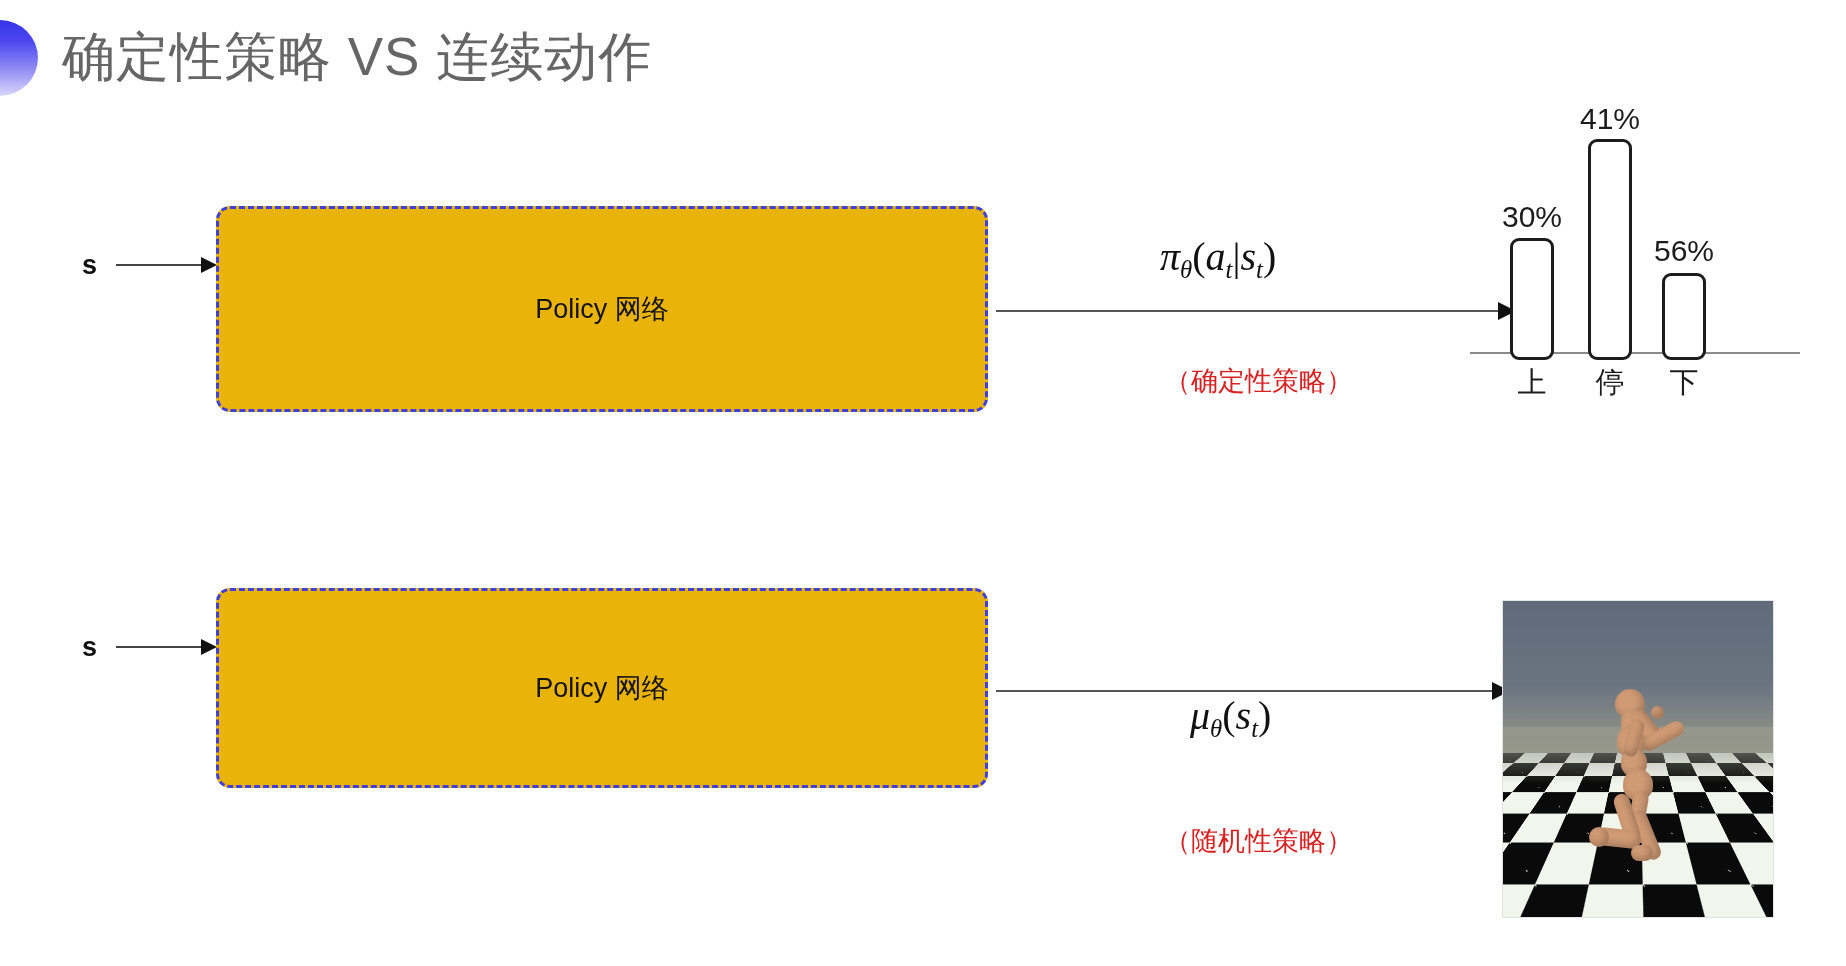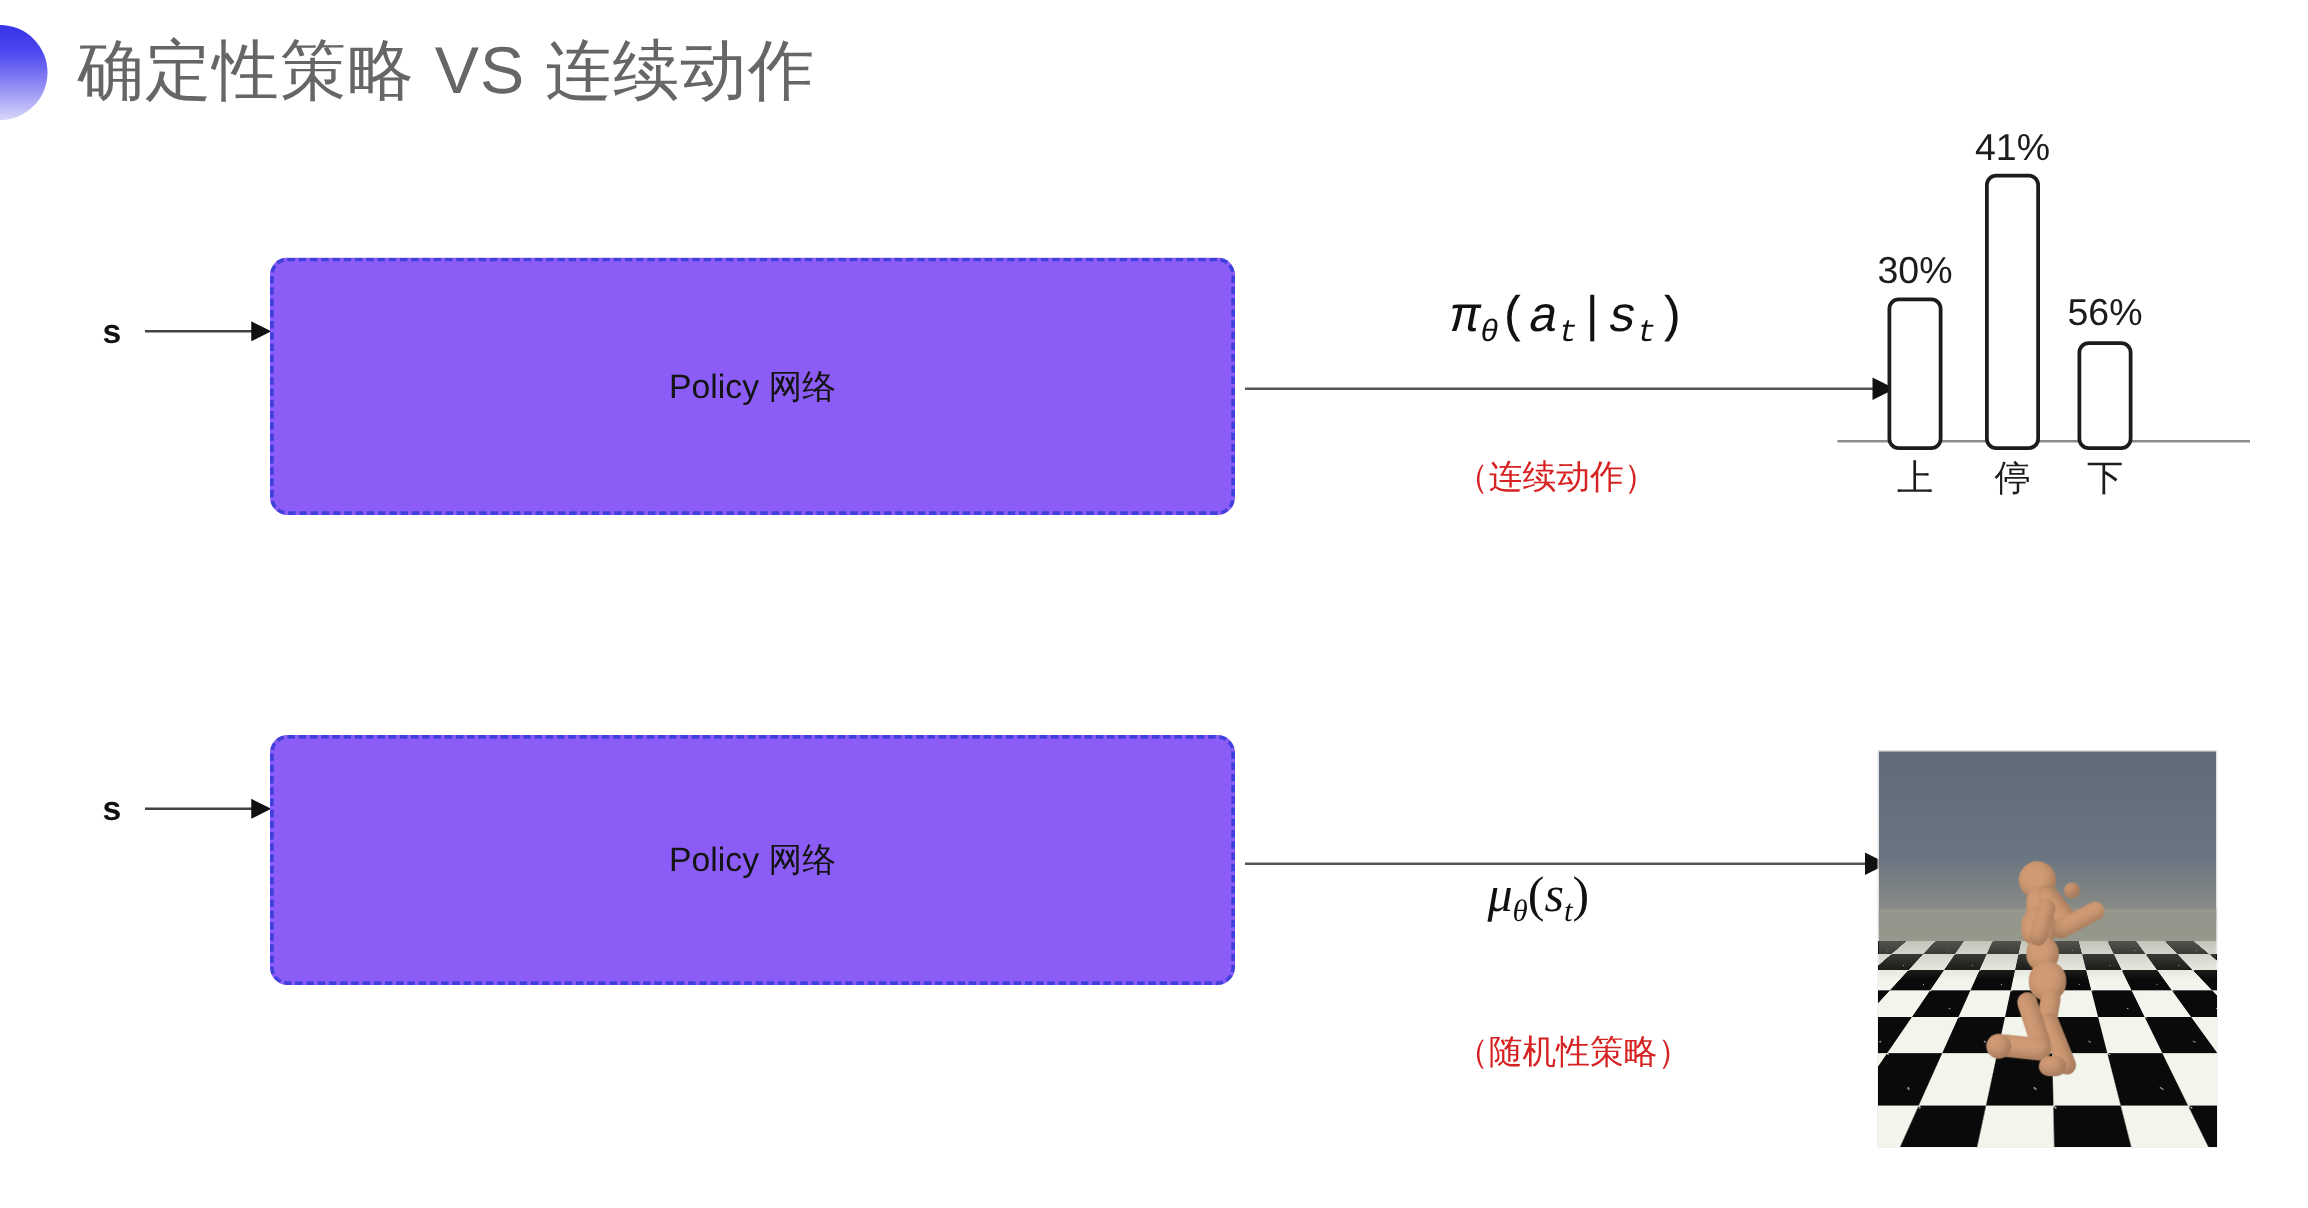--- a/index.html
+++ b/index.html
@@ -59,21 +59,21 @@
     top: -7px;
     border-top: 8px solid transparent;
     border-bottom: 8px solid transparent;
     border-left: 16px solid #111111;
   }
   .policy-box {
     position: absolute;
     border: 3px dashed #4240dd;
     border-radius: 14px;
     box-sizing: border-box;
-    background: #8b5cf6;
+    background: #eab308;
   }
   .policy-box-label {
     position: absolute;
     left: 0;
     right: 0;
     top: 50%;
     transform: translateY(-50%);
     text-align: center;
     font-size: 27px;
     color: #141414;
@@ -210,25 +210,25 @@
   <div class="s-label" style="left:82px; top:250px;">s</div>
   <div class="in-arrow" style="left:116px; top:264px; width:98px;"></div>
 
   <div class="policy-box" style="left:216px; top:206px; width:772px; height:206px;">
     <div class="policy-box-label">Policy 网络</div>
   </div>
 
   <div class="out-arrow" style="left:996px; top:310px; width:516px;"></div>
 
 
-  <div class="policy-formula" style="left:1160px; top:233px;font-family:Liberation Mono, monospace;">
+  <div class="policy-formula" style="left:1160px; top:233px;">
     <span>π</span><span class="sub">θ</span><span class="paren">(</span><span>a</span><span class="sub">t</span><span class="paren">|</span><span>s</span><span class="sub">t</span><span class="paren">)</span>
   </div>
 
-  <div class="action-kind" style="left:1164px; top:363px;">（连续动作）</div>
+  <div class="action-kind" style="left:1164px; top:363px;">（确定性策略）</div>
 
   <div class="chart" style="left:1470px; top:108px; width:340px; height:300px;">
 
     <div class="chart-axis" style="top:244px; width:330px;"></div>
 
     <div class="bar" style="left:40px; top:130px; width:44px; height:122px;"></div>
     <div class="bar-value" style="left:14px; top:92px; width:96px;">30%</div>
     <div class="bar-cat" style="left:14px; top:255px; width:96px;">上</div>
 
     <div class="bar" style="left:118px; top:31px; width:44px; height:221px;"></div>

